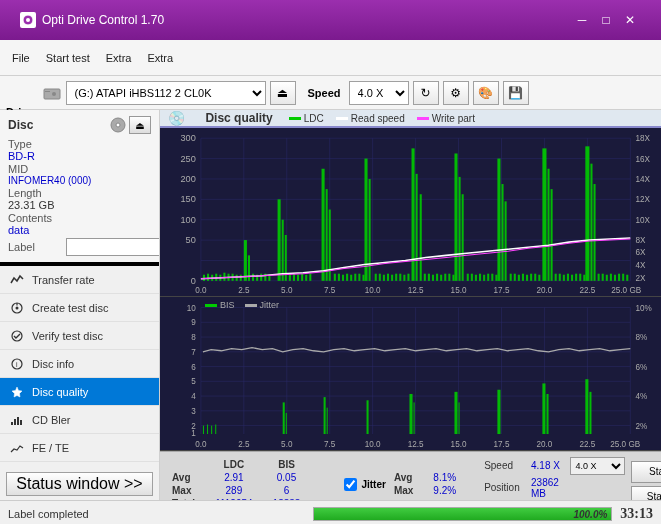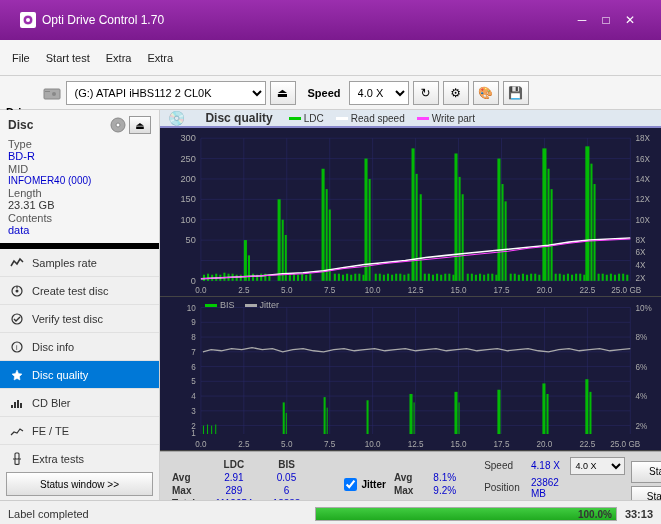--- a/index.html
+++ b/index.html
@@ -88,21 +88,21 @@
       background: #f0f0f0;
       border-right: 1px solid #d0d0d0;
       display: flex;
       flex-direction: column;
       overflow: hidden;
     }
     
     
     .disc-info-panel {
       padding: 6px 8px;
-      border-bottom: 6px solid #000000;
+      border-bottom: 4px solid #000000;
       background: #f5f5f5;
     }
     .disc-info-header {
       display: flex;
       align-items: center;
       justify-content: space-between;
       margin-bottom: 4px;
     }
     .disc-label { font-weight: bold; font-size: 12px; color: #333; }
     .disc-eject-btn { width: 22px; height: 18px; border: 1px solid #999; background: linear-gradient(to bottom, #fff, #ddd); cursor: pointer; display: flex; align-items: center; justify-content: center; font-size: 10px; }
@@ -128,21 +128,21 @@
     .sidebar-nav-item.active { background: #0078d7; color: white; }
     .sidebar-nav-item .nav-icon { width: 18px; height: 18px; margin-right: 6px; display: flex; align-items: center; justify-content: center; flex-shrink: 0; }
     
     
     .status-window-btn {
       margin: 4px 6px;
       height: 24px;
       border: 1px solid #a0a0a0;
       background: linear-gradient(to bottom, #ffffff, #e0e0e0);
       cursor: pointer;
-      font-size: 10px;
+      font-size: 16px;
       display: flex; align-items: center; justify-content: center;
     }
     
     
     .content-area {
       flex: 1;
       background: #1a1a2e;
       display: flex;
       flex-direction: column;
       overflow: hidden;
@@ -207,24 +207,24 @@
     .bottom-bar {
       height: 26px;
       background: #f0f0f0;
       border-top: 1px solid #ccc;
       display: flex;
       align-items: center;
       padding: 0 8px;
       gap: 8px;
     }
     .status-text { font-size: 11px; color: #333; flex: 1; }
-    .progress-container { flex: 1; height: 14px; background: #86efac; border: 1px solid #aaa; position: relative; overflow: hidden; }
+    .progress-container { flex: 1; height: 14px; background: #86efac; border: 1px solid #aaa; position: relative; overflow: hidden; font-style: italic; }
     .progress-bar { height: 100%; background: linear-gradient(to bottom, #40cc40, #20aa20); }
     .progress-text { position: absolute; right: 4px; top: 50%; transform: translateY(-50%); font-size: 10px; color: #333; font-weight: bold; }
-    .time-display { font-size: 11px; color: #333; font-weight: bold; }
+    .time-display { font-size: 14px; color: #333; font-weight: bold; font-family: Liberation Serif, serif; }
     
     
     .grid-line { stroke: #2a2a6a; stroke-width: 0.5; }
     .axis-text { fill: #aaa; font-size: 9px; }
   </style>
 </head>
 <body>
 
 <div class="title-bar">
   <div class="title-bar-left">
@@ -295,30 +295,35 @@
         <span class="disc-info-val" style="font-size:10px;">INFOMER40 (000)</span>
       </div>
       <div class="disc-info-row">
         <span class="disc-info-key">Length</span>
         <span class="disc-info-val black">23.31 GB</span>
       </div>
       <div class="disc-info-row">
         <span class="disc-info-key">Contents</span>
         <span class="disc-info-val">data</span>
       </div>
+      <div class="label-row">
+        <span class="disc-info-key">Label</span>
+        <input class="label-input" type="text" value="" style="">
+
+      </div>
     </div>
 
     <div class="sidebar-nav">
       <div class="sidebar-nav-item">
         <div class="nav-icon">
           <svg width="14" height="14" viewBox="0 0 14 14">
               <polyline points="1,10 4,5 7,8 10,3 13,6" stroke="currentColor" fill="none" stroke-width="1.5"></polyline>
             </svg>
         </div>
-        <span>Samples rate</span>
+        <span>Transfer rate</span>
       </div>
       <div class="sidebar-nav-item">
         <div class="nav-icon">
           <svg width="14" height="14" viewBox="0 0 14 14">
               <circle cx="7" cy="7" r="5" fill="none" stroke="currentColor" stroke-width="1.2"></circle>
               <circle cx="7" cy="7" r="1.5" fill="currentColor"></circle>
               <line x1="7" y1="2" x2="7" y2="4.5" stroke="currentColor" stroke-width="1.2"></line>
             </svg>
         </div>
         <span>Create test disc</span>

